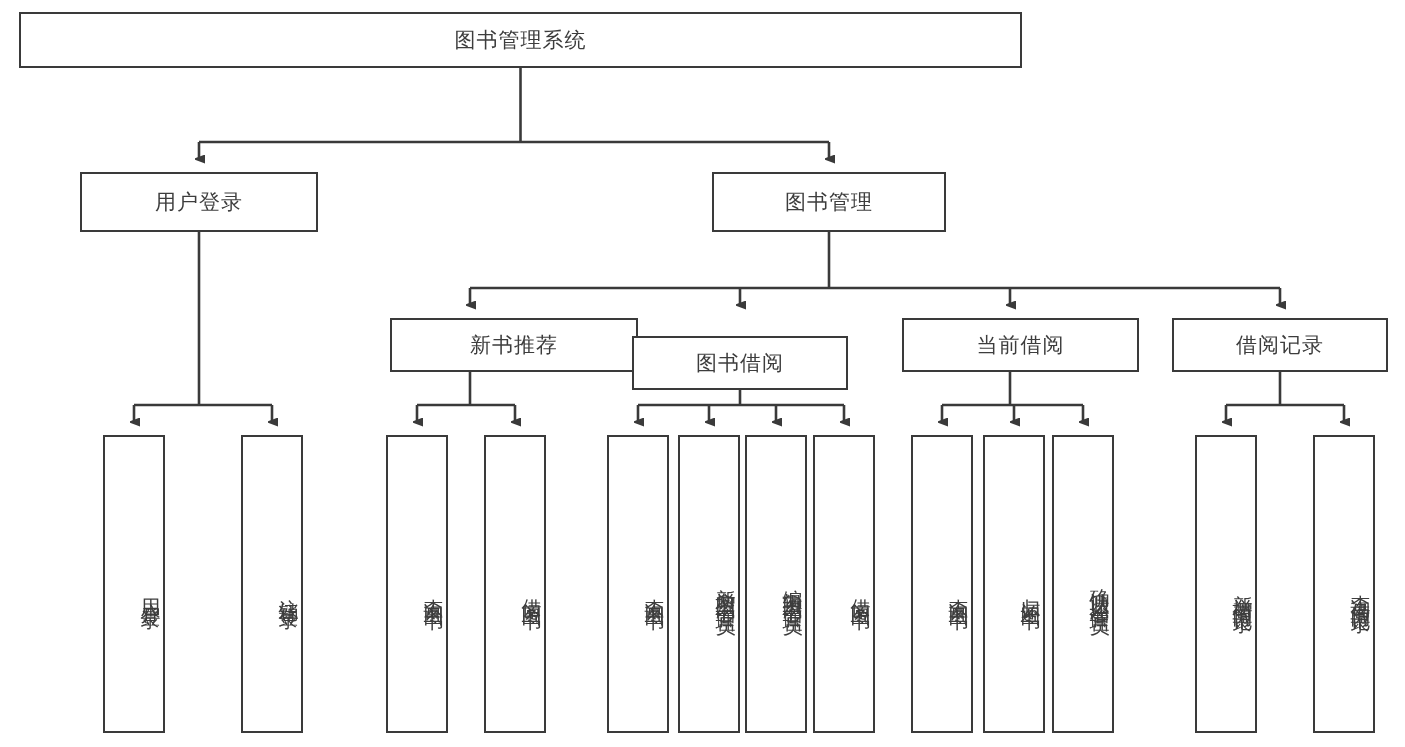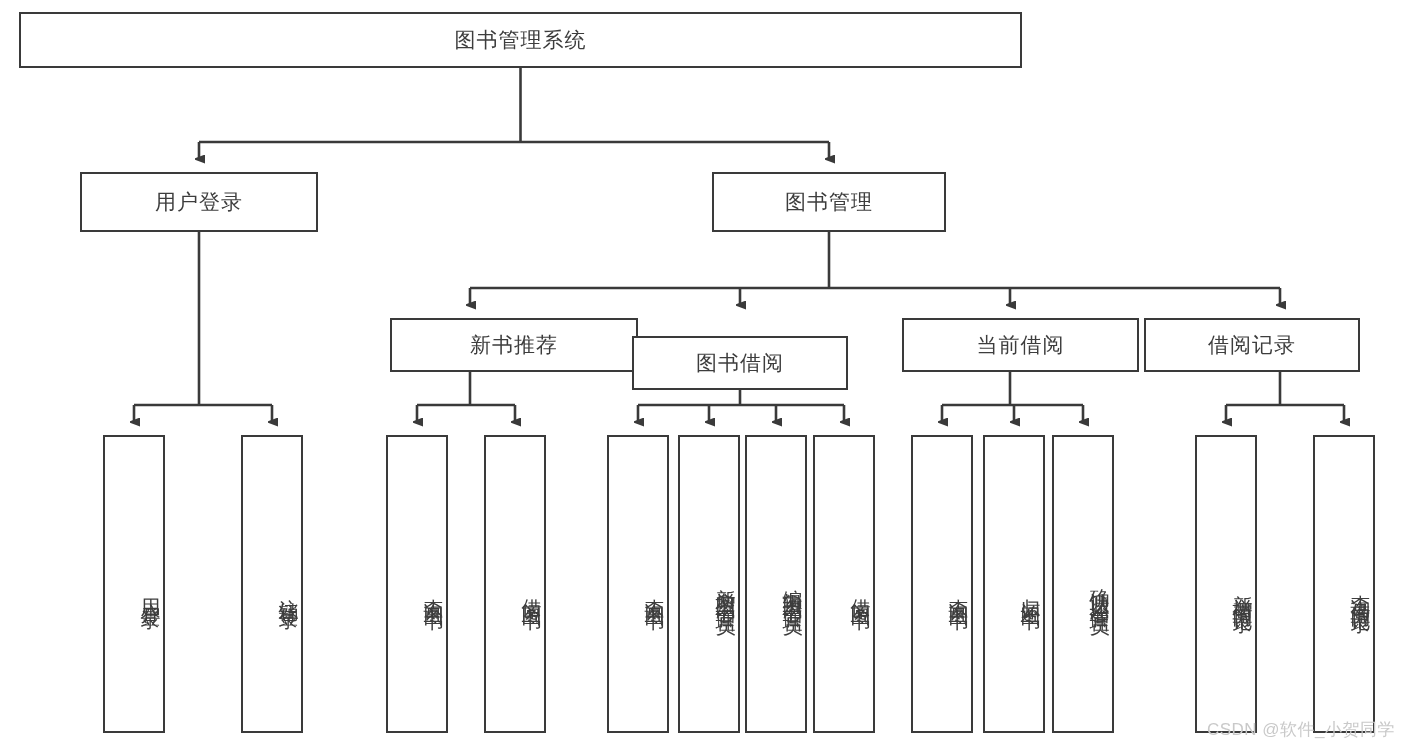--- a/index.html
+++ b/index.html
@@ -125,21 +125,21 @@
       </div>
       <div class="node horiz" style="left: 362px; top: 318px; width: 248px; height: 54px; margin-left: 28px;">
         <span class="hlabel">新书推荐</span>
       </div>
       <div class="node horiz" style="left: 632px; top: 318px; width: 216px; height: 54px; margin-top: 18px;">
         <span class="hlabel">图书借阅</span>
       </div>
       <div class="node horiz" style="left: 902px; top: 318px; width: 237px; height: 54px;">
         <span class="hlabel">当前借阅</span>
       </div>
-      <div class="node horiz" style="left: 1144px; top: 318px; width: 216px; height: 54px;">
+      <div class="node horiz" style="left: 1172px; top: 318px; width: 216px; height: 54px;">
         <span class="hlabel">借阅记录</span>
       </div>
       <div class="node vert" style="left: 103px; top: 435px; width: 62px; height: 298px;">
         <span class="vlabel">用户登录</span>
       </div>
       <div class="node vert" style="left: 241px; top: 435px; width: 62px; height: 298px;">
         <span class="vlabel">注销登录</span>
       </div>
       <div class="node vert" style="left: 386px; top: 435px; width: 62px; height: 298px;">
         <span class="vlabel">查询图书</span>
@@ -169,14 +169,13 @@
         <span class="vlabel">确认归还（管理员）</span>
       </div>
       <div class="node vert" style="left: 1195px; top: 435px; width: 62px; height: 298px;">
         <span class="vlabel">新增借阅记录</span>
       </div>
       <div class="node vert" style="left: 1313px; top: 435px; width: 62px; height: 298px;">
         <span class="vlabel">查询借阅记录</span>
       </div>
     </div>
 
-  <div id="watermark">CSDN @软件_小贺同学</div>
 </div>
 
 </body></html>

